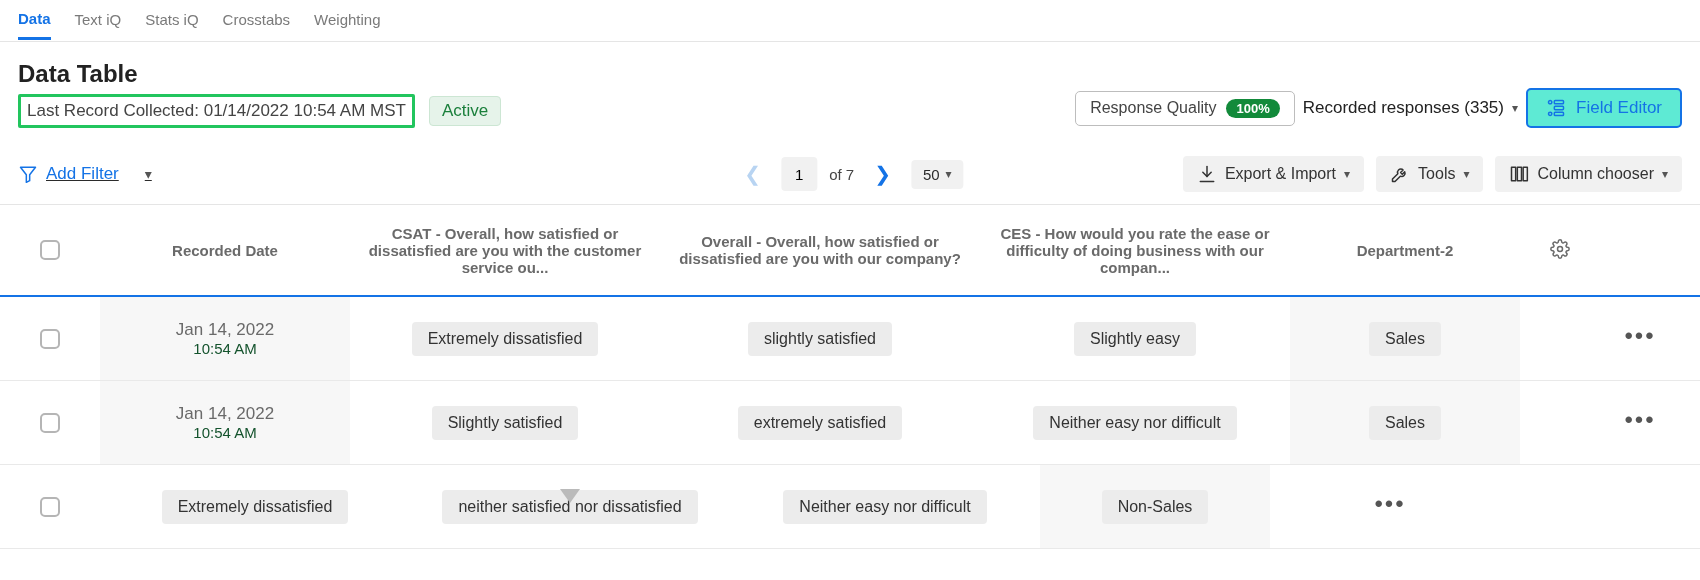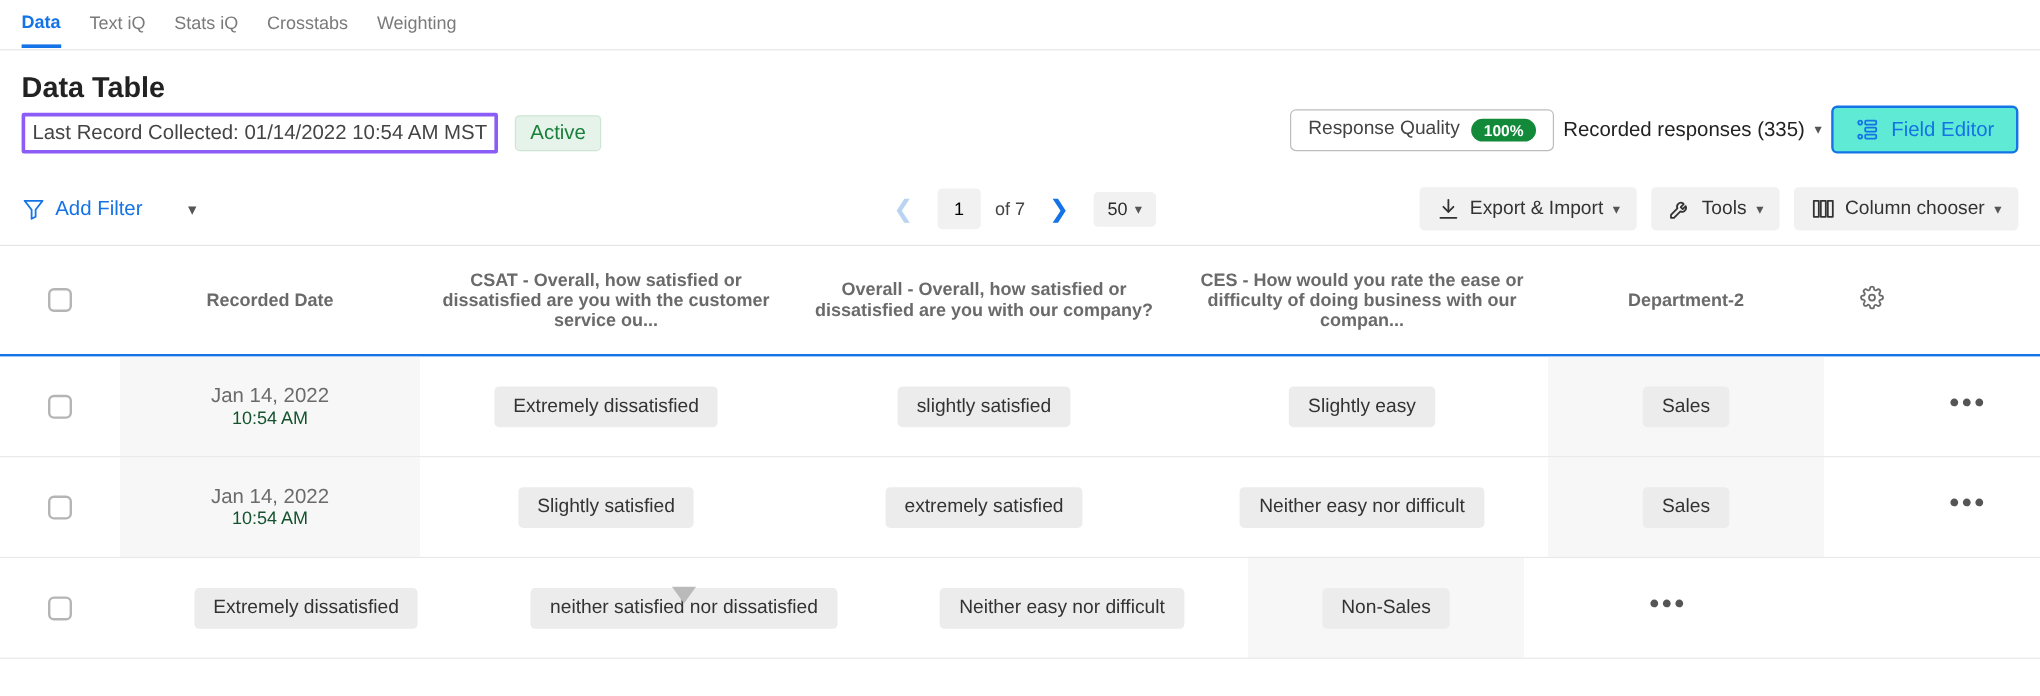--- a/index.html
+++ b/index.html
@@ -6,31 +6,31 @@
   html, body { width: 1700px; height: 580px; font-family: -apple-system, BlinkMacSystemFont, "Segoe UI", Arial, sans-serif; color: #2b2b2b; background: #fff; }
   
   .nav-tabs { display: flex; align-items: center; gap: 24px; padding: 8px 18px 0 18px; border-bottom: 1px solid #e5e5e5; height: 42px; }
   .nav-tab { font-size: 15px; color: #7a7a7a; cursor: pointer; padding-bottom: 10px; }
   .nav-tab.active { color: #1473e6; font-weight: 600; border-bottom: 3px solid #1473e6; }
   
   .title-row { display: flex; align-items: flex-end; justify-content: space-between; padding: 18px 18px 0 18px; }
   .title-left { display: flex; flex-direction: column; gap: 6px; }
   .page-title { font-size: 24px; font-weight: 600; color: #222; }
   .last-record-wrap { display: flex; align-items: center; gap: 14px; }
-  .last-record-text { font-size: 17px; color: #444; padding: 4px 6px; border: 3px solid #8b5cf6; border-radius: 2px; }
+  .last-record-text { font-size: 17px; color: #444; padding: 4px 6px; border: 3px solid #22c55e; border-radius: 2px; }
   .status-badge { background: #e6f3ea; color: #1a7f3b; font-size: 17px; padding: 4px 12px; border-radius: 4px; border: 1px solid #cce6d3; }
   .title-right { display: flex; align-items: center; gap: 8px; }
   .rq-btn { display: flex; align-items: center; gap: 10px; border: 1px solid #bdbdbd; border-radius: 5px; padding: 7px 14px; font-size: 16px; color: #444; cursor: pointer; background: #fff; }
   .rq-pill { background: #128a3a; color: #fff; border-radius: 12px; padding: 2px 10px; font-size: 13px; font-weight: 600; }
   .recorded-dd { display: flex; align-items: center; gap: 8px; font-size: 17px; color: #222; cursor: pointer; }
   .field-editor-btn { display: flex; align-items: center; gap: 10px; border: 2px solid #1473e6; color: #1473e6; border-radius: 5px; padding: 8px 18px; font-size: 17px; cursor: pointer; background: #5eead4; }
   .chev { font-size: 12px; color: #555; }
   
   .toolbar { display: flex; align-items: center; justify-content: space-between; padding: 28px 18px 12px 18px; }
-  .tb-left { display: flex; align-items: center; gap: 28px; }
+  .tb-left { display: flex; align-items: center; gap: 16px; text-decoration: underline; }
   .add-filter { display: flex; align-items: center; gap: 8px; color: #1473e6; font-size: 17px; cursor: pointer; }
   .filter-chev { color: #555; font-size: 14px; cursor: pointer; padding: 4px 10px; }
   .tb-center { display: flex; align-items: center; gap: 12px; position: absolute; left: 50%; transform: translateX(-50%); }
   .pg-arrow { font-size: 20px; padding: 4px 8px; cursor: pointer; }
   .pg-arrow.left { color: #b8d4f2; }
   .pg-arrow.right { color: #1473e6; }
   .pg-input { width: 36px; height: 34px; text-align: center; background: #f1f1f1; border: none; border-radius: 4px; font-size: 15px; }
   .pg-of { font-size: 15px; color: #444; }
   .page-size { display: flex; align-items: center; gap: 6px; background: #f1f1f1; border-radius: 4px; padding: 6px 12px; font-size: 15px; cursor: pointer; }
   .tb-right { display: flex; align-items: center; gap: 12px; }

